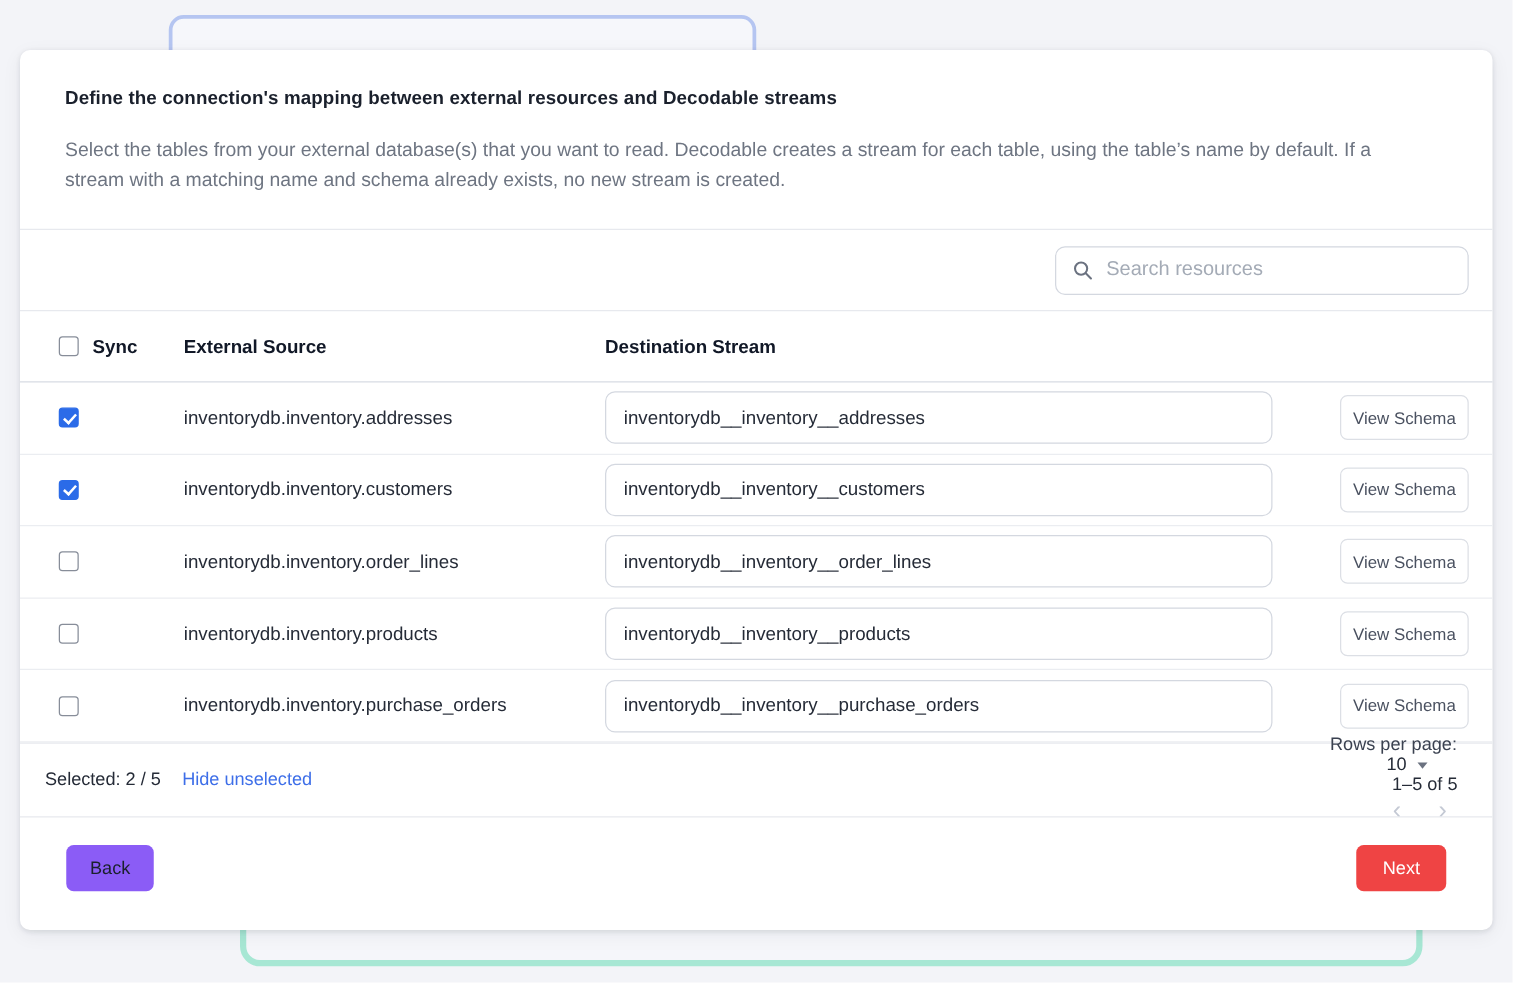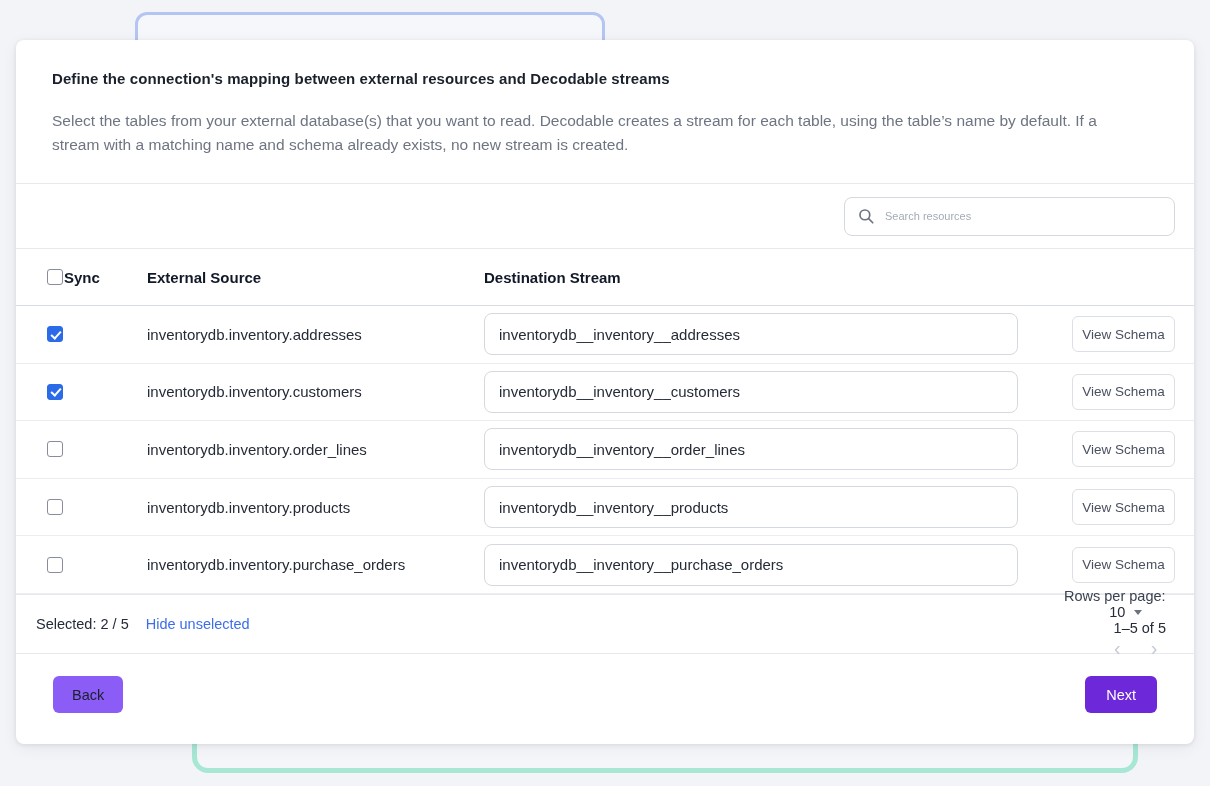--- a/index.html
+++ b/index.html
@@ -37,39 +37,39 @@
   
   .search-row {
     display:flex; justify-content:flex-end; align-items:center;
     padding:13px 19px; height:64px;
   }
   .search-box {
     position:relative; width:331px; height:39px;
   }
   .search-box input {
     width:100%; height:100%; border:1px solid #d4d8e0; border-radius:8px;
-    padding:0 12px 0 40px; font-size:11px; color:#252b37; outline:none;
+    padding:0 12px 0 40px; font-size:16px; color:#252b37; outline:none;
     font-family:"Liberation Sans", sans-serif; background:#fff;
   }
   .search-box input::placeholder { color:#a4abb6; }
   .search-icon {
     position:absolute; left:13px; top:10px; width:18px; height:18px; color:#6b7280;
   }
   
   .tbl-head, .tbl-row {
     display:grid;
     grid-template-columns:100px 337px 1fr 122px;
     align-items:center;
     padding:0 19px 0 31px;
   }
   .tbl-head { height:57px; border-bottom:1px solid #d8dce3; }
   .tbl-row { height:57.6px; border-bottom:1px solid #ebedf1; }
   .tbl-row:last-of-type { border-bottom:none; }
   .col-head { font-size:15px; font-weight:700; color:#111827; }
-  .sync-head { display:flex; align-items:center; gap:1px; }
+  .sync-head { display:flex; align-items:center; gap:11px; }
   .src-cell { font-size:15px; color:#252b37; }
   
   .cbx {
     width:16px; height:16px; border-radius:3px; border:1.5px solid #878d99;
     background:#fff; cursor:pointer; position:relative; flex:0 0 auto;
   }
   .cbx.checked { background:#2b6be8; border-color:#2b6be8; }
   .cbx.checked::after {
     content:""; position:absolute; left:4.5px; top:1.5px; width:4px; height:8px;
     border:solid #fff; border-width:0 2px 2px 0; transform:rotate(42deg);
@@ -113,21 +113,21 @@
   
   .actions {
     flex:1; display:flex; align-items:center; justify-content:space-between;
     padding:0 37px 8px 37px;
   }
   .btn {
     height:37px; border-radius:6px; border:none; font-size:14.5px; cursor:pointer;
     font-family:"Liberation Sans", sans-serif; padding:0 19px;
   }
   .btn-back { background:#8b5cf6; color:#1a202c; }
-  .btn-next { background:#6d28d9; color:#ffffff; padding:0 21px;text-align:right; }
+  .btn-next { background:#ef4444; color:#ffffff; padding:0 21px;text-align:right; }
 </style>
 </head>
 <body>
 
 <div class="ghost-top"></div>
 <div class="ghost-bottom"></div>
 
 <div class="modal">
 
   <div class="modal-header">

